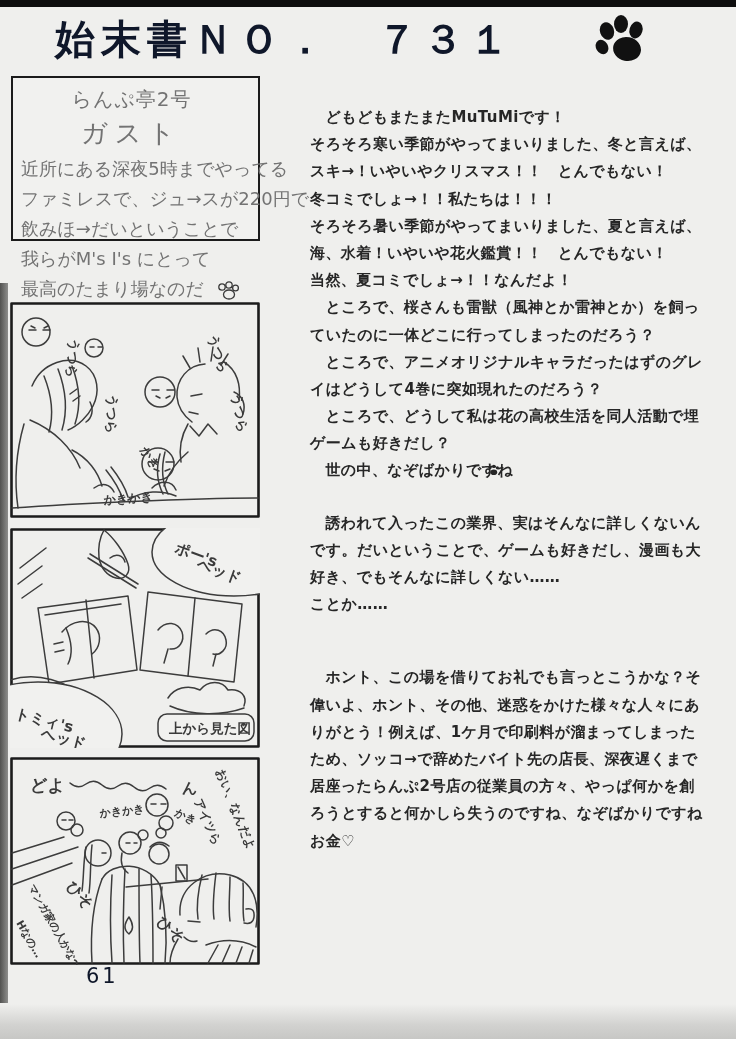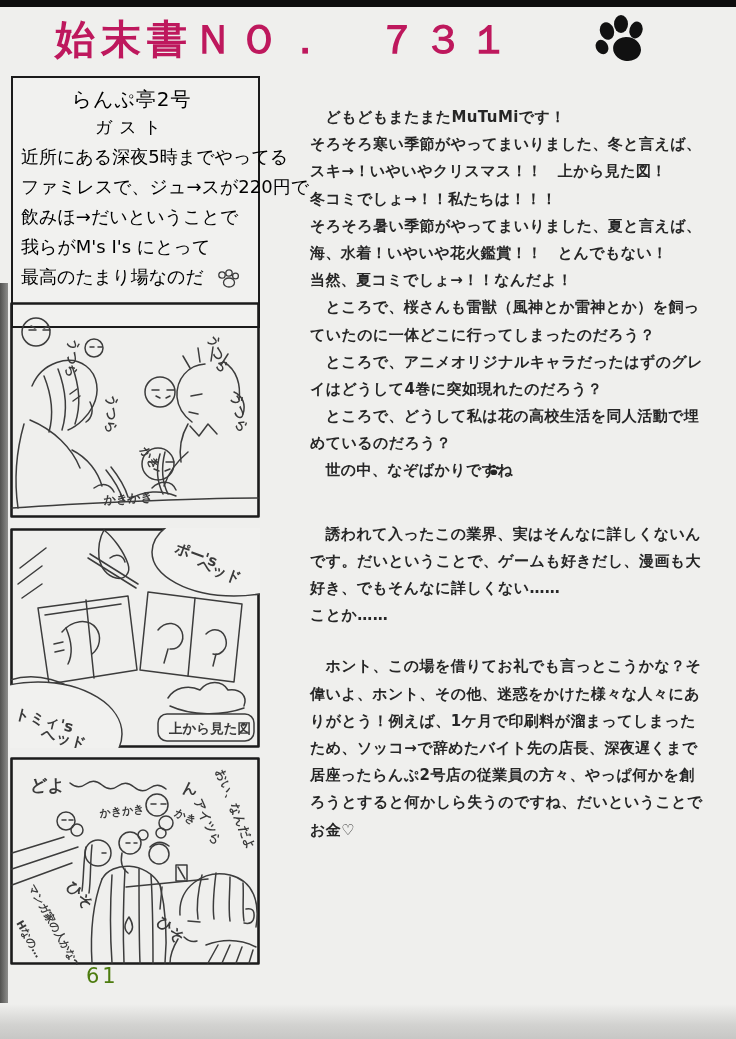--- a/index.html
+++ b/index.html
@@ -4,44 +4,44 @@
 <style>
   html,body{margin:0;padding:0;background:#b8b8b6;}
   .stage{position:relative;width:736px;height:1039px;background:#efefed;overflow:hidden;
          font-family:"DejaVu Sans",sans-serif;color:#222;}
   .edge-top{position:absolute;top:0;left:0;width:736px;height:7px;background:#0e0e0e;}
   .edge-left{position:absolute;top:283px;left:0;width:8px;height:720px;
              background:linear-gradient(to right,#525250,#8e8e8c);}
   .edge-bottom{position:absolute;left:0;top:1004px;width:736px;height:35px;
                background:linear-gradient(to bottom,#efefed 0%,#d2d2d0 60%,#c7c7c5 100%);}
   .title{position:absolute;left:55px;top:12px;font-size:40px;font-weight:700;
-         letter-spacing:6px;color:#be185d;white-space:nowrap;}
+         letter-spacing:6px;color:#0f172a;white-space:nowrap;}
   .paw-title{position:absolute;left:594px;top:15px;}
-  .note-box{position:absolute;left:11px;top:76px;width:249px;height:252px;
+  .note-box{position:absolute;left:11px;top:76px;width:249px;height:165px;
             border:2.5px solid #1b1b1b;background:#f1f1ef;box-sizing:border-box;
-            padding:5px 16px 0 8px;color:#000000;}
+            padding:5px 16px 0 8px;color:#737373;}
   .nb-c{text-align:center;white-space:nowrap;}
   .nb1{font-size:20px;letter-spacing:1px;margin-top:3px;}
-  .nb2{font-size:17px;letter-spacing:7px;margin-top:3px;}
+  .nb2{font-size:26px;letter-spacing:7px;margin-top:3px;}
   .nb-s{font-size:18px;margin-top:6px;letter-spacing:0;white-space:nowrap;}
   .nb-last{display:flex;align-items:flex-end;gap:12px;}
   .panel{position:absolute;left:10px;}
   .panel path,.panel circle,.panel ellipse,.panel rect,.panel line
        {stroke:#3c3c3c;fill:none;stroke-width:1.5;stroke-linecap:round;stroke-linejoin:round;}
   .panel .frame{stroke:#1b1b1b;stroke-width:2.6;fill:none;}
   .panel .wfill{fill:#f1f1ef;}
   .panel text{fill:#3a3a3a;stroke:none;font-weight:600;font-family:"DejaVu Sans",sans-serif;}
   .afterword{position:absolute;left:310px;top:104px;width:352px;font-size:15px;
              letter-spacing:0.4px;font-weight:700;color:#262626;}
   .aw-block{position:relative;}
-  .aw-b2{margin-top:36px;}
-  .aw-b3{margin-top:24px;}
+  .aw-b2{margin-top:25px;}
+  .aw-b3{margin-top:46px;}
   .aw-line{white-space:nowrap;height:27.2px;line-height:27.2px;}
   .mini-paw{position:absolute;left:177px;top:360px;}
-  .pagenum{position:absolute;left:86px;top:964px;font-size:21px;letter-spacing:3px;color:#4d7c0f;text-align:center;}
+  .pagenum{position:absolute;left:86px;top:964px;font-size:21px;letter-spacing:3px;color:#0f172a;text-align:center;}
 </style>
 </head>
 <body>
 
 <div class="stage">
 
   <div class="edge-top"></div>
   <div class="edge-left"></div>
   <div class="edge-bottom"></div>
 
@@ -226,46 +226,46 @@
     <text font-size="15" transform="translate(56,130) rotate(48)">ひそ</text>
     <text font-size="15" transform="translate(146,166) rotate(42)">ひそ</text>
     <text font-size="10.5" transform="translate(18,130) rotate(60)">マンガ家の人かな〜？</text>
     <text font-size="10.5" transform="translate(6,166) rotate(60)">Hなの…</text>
   </svg>
 
   <div class="afterword">
     <div class="aw-block">
         <div class="aw-line">　どもどもまたまたMuTuMiです！</div>
         <div class="aw-line">そろそろ寒い季節がやってまいりました、冬と言えば、</div>
-        <div class="aw-line">スキ→！いやいやクリスマス！！　上から見た図！</div>
+        <div class="aw-line">スキ→！いやいやクリスマス！！　とんでもない！</div>
         <div class="aw-line">冬コミでしょ→！！私たちは！！！</div>
         <div class="aw-line">そろそろ暑い季節がやってまいりました、夏と言えば、</div>
         <div class="aw-line">海、水着！いやいや花火鑑賞！！　とんでもない！</div>
         <div class="aw-line">当然、夏コミでしょ→！！なんだよ！</div>
         <div class="aw-line">　ところで、桜さんも雷獣（風神とか雷神とか）を飼っ</div>
         <div class="aw-line">ていたのに一体どこに行ってしまったのだろう？</div>
         <div class="aw-line">　ところで、アニメオリジナルキャラだったはずのグレ</div>
         <div class="aw-line">イはどうして4巻に突如現れたのだろう？</div>
         <div class="aw-line">　ところで、どうして私は花の高校生活を同人活動で埋</div>
-        <div class="aw-line">めているのだろう？</div>
+        <div class="aw-line">ゲームも好きだし？</div>
         <div class="aw-line">　世の中、なぞばかりですね</div>
       </div>
     <div class="aw-block aw-b2">
         <div class="aw-line">　誘われて入ったこの業界、実はそんなに詳しくないん</div>
         <div class="aw-line">です。だいということで、ゲームも好きだし、漫画も大</div>
         <div class="aw-line">好き、でもそんなに詳しくない……</div>
         <div class="aw-line">ことか……</div>
       </div>
     <div class="aw-block aw-b3">
         <div class="aw-line">　ホント、この場を借りてお礼でも言っとこうかな？そ</div>
         <div class="aw-line">偉いよ、ホント、その他、迷惑をかけた様々な人々にあ</div>
         <div class="aw-line">りがとう！例えば、1ケ月で印刷料が溜まってしまった</div>
         <div class="aw-line">ため、ソッコ→で辞めたバイト先の店長、深夜遅くまで</div>
         <div class="aw-line">居座ったらんぷ2号店の従業員の方々、やっぱ何かを創</div>
-        <div class="aw-line">ろうとすると何かしら失うのですね、だいということで</div>
+        <div class="aw-line">ろうとすると何かしら失うのですね、なぞばかりですね</div>
         <div class="aw-line">お金♡</div>
       </div>
     <svg class="mini-paw" width="13" height="13" viewBox="0 0 13 13">
       <g fill="#262626">
         <circle cx="3" cy="3.5" r="1.7"></circle>
           <circle cx="6.8" cy="2.4" r="1.7"></circle>
         <circle cx="10.4" cy="3.8" r="1.6"></circle>
           <ellipse cx="6.8" cy="8.2" rx="3.4" ry="2.8"></ellipse>
       </g>
     </svg>

